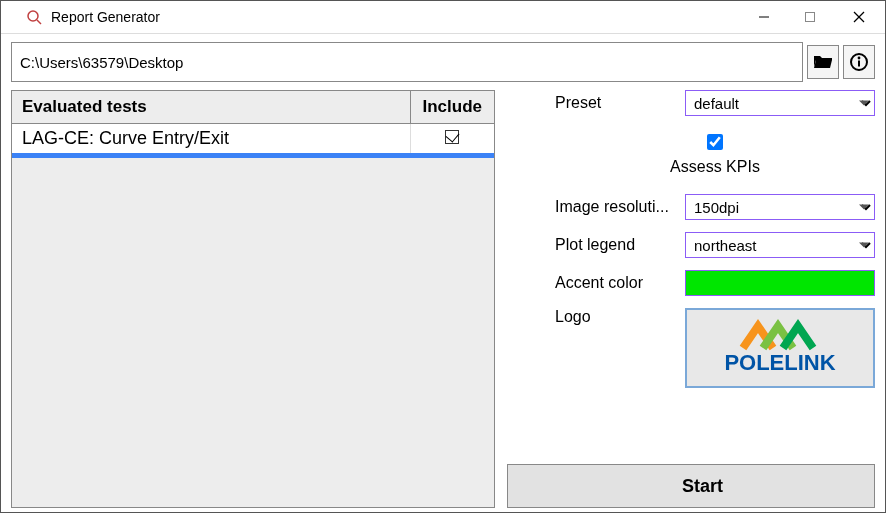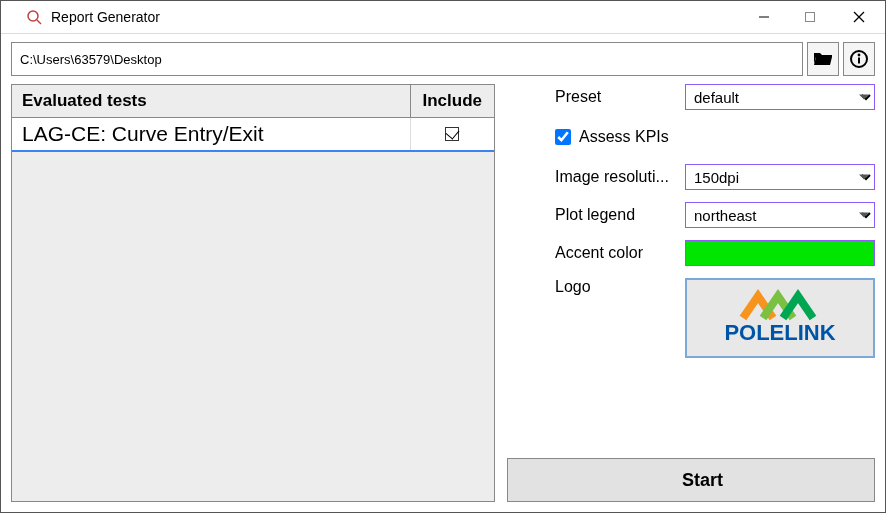--- a/index.html
+++ b/index.html
@@ -7,43 +7,43 @@
 
 
 .titlebar { height: 33px; display: flex; align-items: center; border-bottom: 1px solid #ddd; padding-left: 16px; }
 .titlebar .app-icon { width: 18px; height: 18px; margin: 0 8px 0 8px; display:flex; align-items:center; justify-content:center; }
 .titlebar .title { font-size: 14px; flex: 1; }
 .titlebar .winbtn { width: 46px; height: 33px; display:flex; align-items:center; justify-content:center; }
 .titlebar .winbtn.close { width: 52px; }
 
 
 .pathbar { display:flex; align-items:center; gap:4px; padding: 8px 10px; }
-.pathbar input { flex:1; height: 34px; border: 1px solid #888; padding: 0 8px; font-size: 13px; }
+.pathbar input { flex:1; height: 40px; border: 1px solid #888; padding: 0 8px; font-size: 15px; }
 .pathbar .iconbtn { width: 32px; height: 34px; border: 1px solid #888; background:#f5f5f5; display:flex; align-items:center; justify-content:center; }
 
 
 .content { display:flex; gap:12px; padding: 0 10px 10px 10px; height: calc(100% - 33px - 50px); }
 .left-panel { width: 525px; border: 1px solid #888; background:#ededed; }
 .left-panel table { width:100%; border-collapse: collapse; background:#fff; }
 .left-panel th { text-align:left; font-size:17px; font-weight:bold; padding: 6px 10px; border-bottom: 1px solid #888; background:#ededed; }
 .left-panel th:last-child { text-align:center; width: 84px; border-left: 1px solid #888; }
-.left-panel td { font-size:21px; padding: 4px 10px; border-bottom: 2px solid #3b82f6; }
+.left-panel td { font-size:18px; padding: 4px 10px; border-bottom: 5px solid #3b82f6; }
 .left-panel td:last-child { text-align:center; border-left: 1px solid #ddd; }
 .left-panel .tablewrap { background:#ededed; height:100%; }
 
 .right-panel { flex:1; display:flex; flex-direction:column; }
 .right-form { flex:1;margin-left:48px; }
 .right-form .row { display:flex; align-items:center; margin-bottom:12px; }
 .right-form .row .lbl { width: 130px; font-size:16px; white-space:nowrap; overflow:hidden; text-overflow:ellipsis; }
 .right-form .row .ctrl { flex:1; }
 .right-form select, .right-form .colorbox { width:100%; height:26px; border:1px solid #8b5cf6; font-size:15px; padding:0 4px; background:#fff; }
 .right-form .dropdown { position:relative; }
 .right-form .dropdown::after { content:''; position:absolute; right:6px; top:50%; width:0; height:0; border-left:5px solid transparent; border-right:5px solid transparent; border-top:5px solid #555; transform:translateY(-50%); pointer-events:none; }
 .right-form input[type=checkbox] { width:16px; height:16px; margin-left: 0px; }
-.checkrow { display:flex; align-items:center; gap:8px; margin: 18px 0; }
+.checkrow { display:flex; align-items:center; gap:8px; margin: 18px 0; flex-direction: column; }
 .checkrow span { font-size:16px; }
 .colorbox { background:#00e600 !important; border:1px solid #888; }
 .logo-box { width: 190px; height: 80px; border: 2px solid #7aa8d8; background:#e8e8e8; display:flex; align-items:center; justify-content:center; margin-left:auto; }
 .logo-box svg { width: 170px; height: 60px; }
 
 .start-btn { height: 44px; width:100%; background:#e2e2e2; border:1px solid #888; font-size:18px; font-weight:bold; margin-top:auto;padding-left:23px; }
 
 .chk-icon { display:inline-block; width:14px; height:14px; border:1px solid #333; position:relative; }
 .chk-icon.checked::after { content:''; position:absolute; left:2px; top:-1px; width:8px; height:10px; border-right:1.5px solid #000; border-bottom:1.5px solid #000; transform:rotate(40deg); }
 </style>

